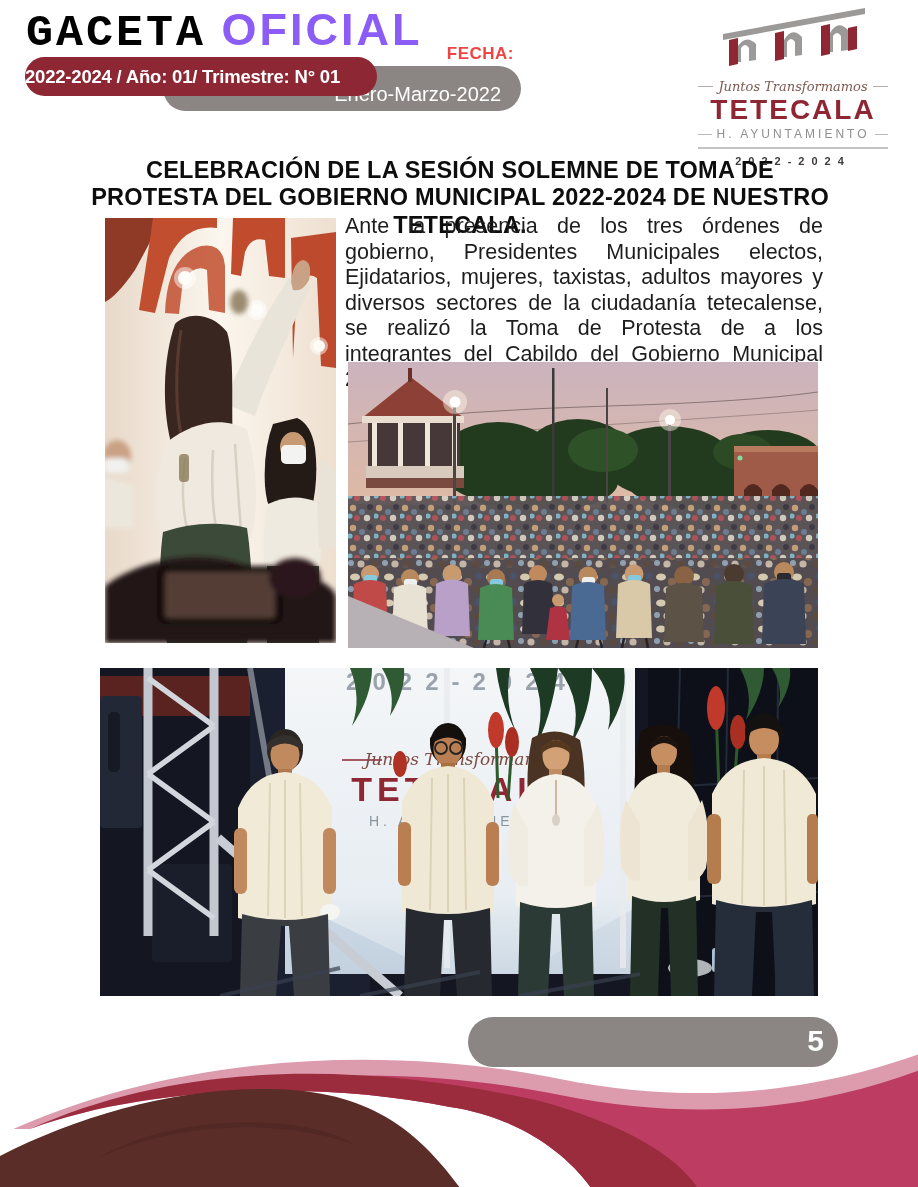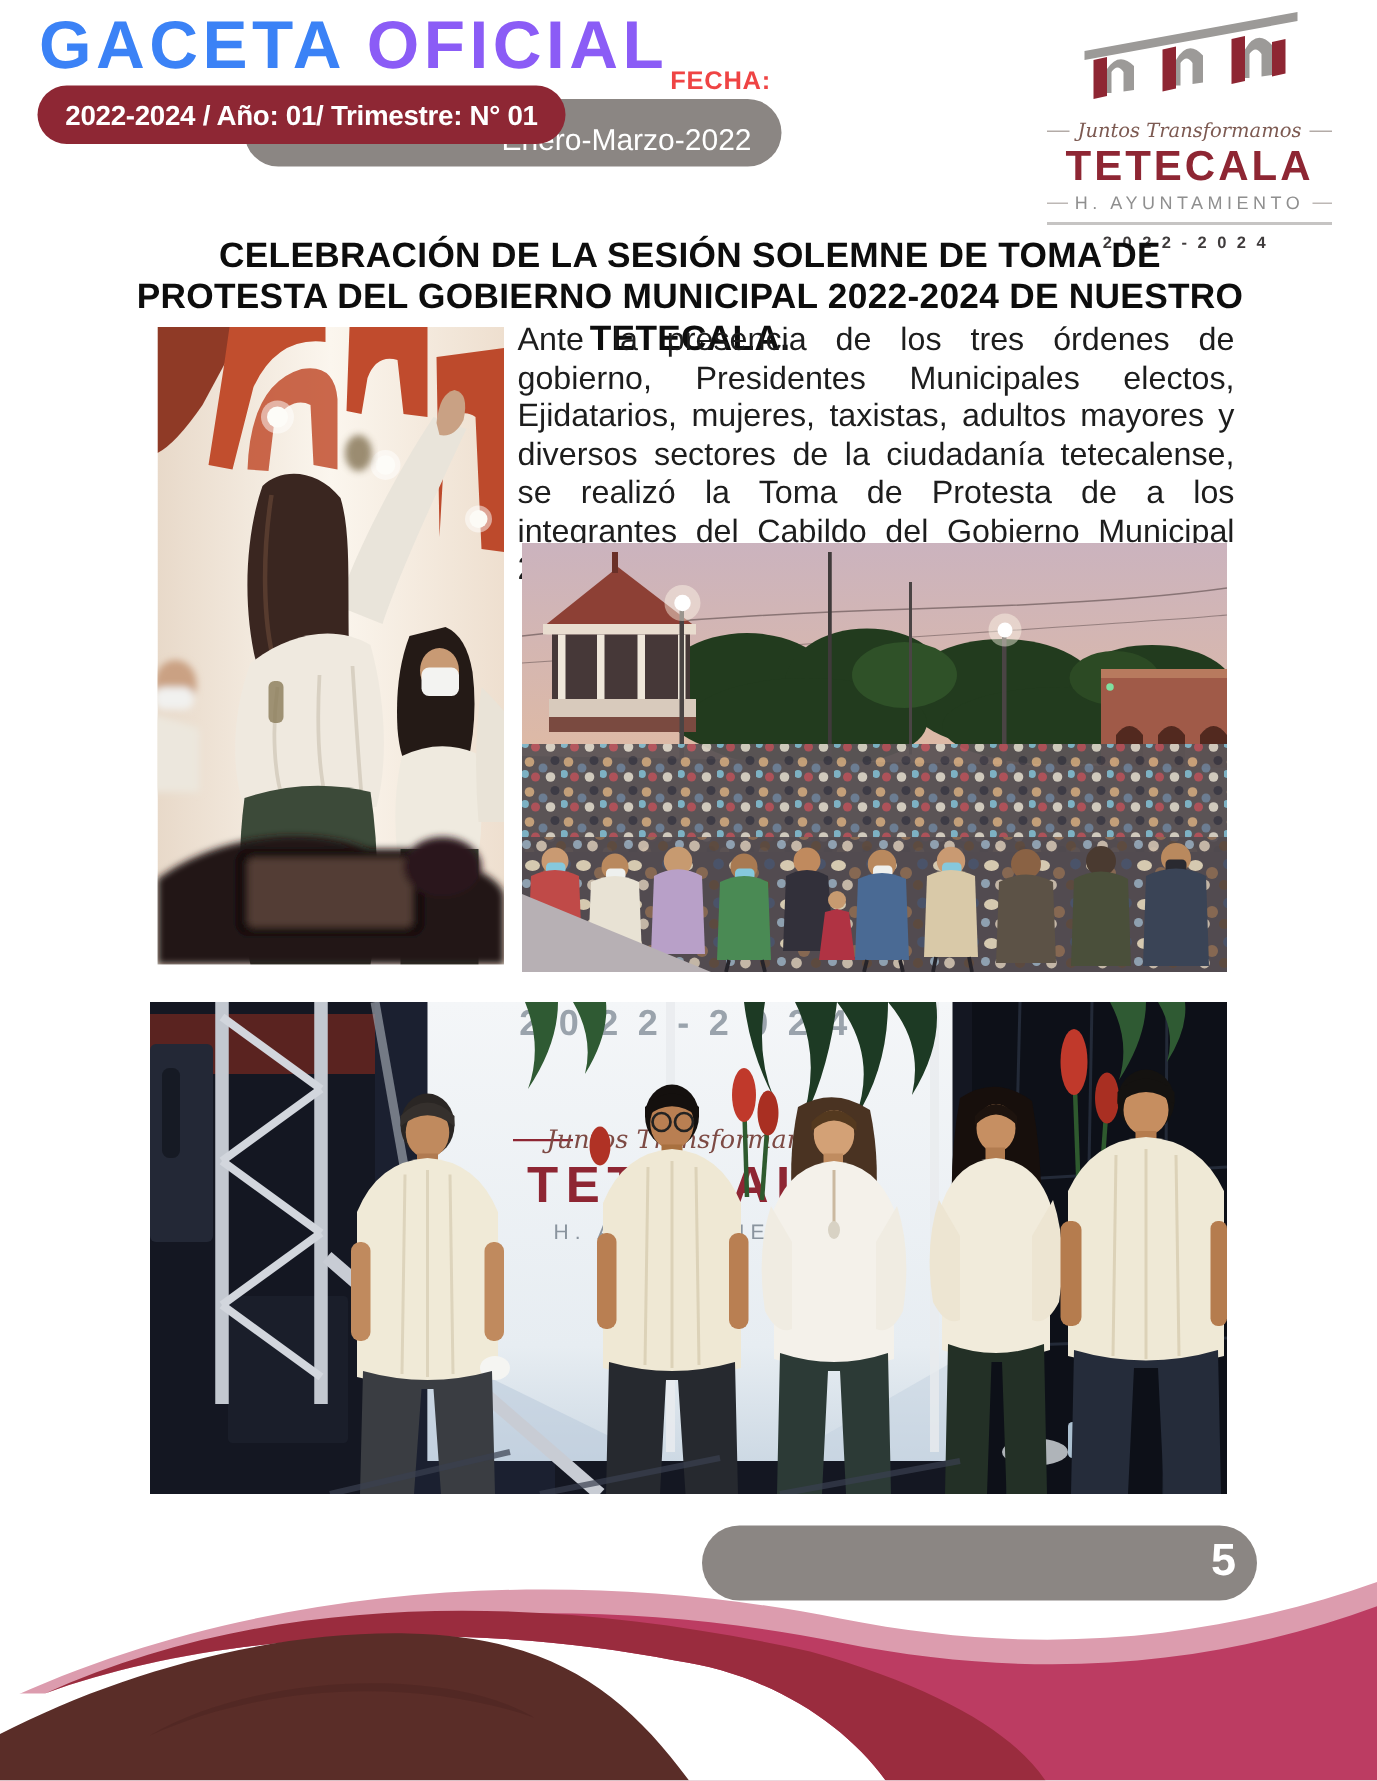--- a/index.html
+++ b/index.html
@@ -2,28 +2,28 @@
 <html><head>
 <meta charset="utf-8">
 <style>
   html,body{margin:0;padding:0;background:#e8e8e8;}
   .page{position:relative;width:918px;height:1187px;background:#ffffff;overflow:hidden;
         font-family:"Liberation Sans",sans-serif;margin:0 auto;}
   .abs{position:absolute;}
 
   
   .masthead{left:26px;top:4px;font-size:45px;font-weight:bold;letter-spacing:3px;white-space:nowrap;}
-  .masthead .t1{color:#3b82f6;}
+  .masthead .t1{color:#000000;font-family:Liberation Mono, monospace;}
   .masthead .t2{color:#8b5cf6;}
   .pill{border-radius:25px;color:#fff;font-weight:bold;}
   .pill-gray-date{left:163px;top:66px;width:358px;height:45px;background:#8B8683;border-radius:23px;
       display:flex;align-items:flex-end;justify-content:flex-end;padding:0 20px 5px 0;box-sizing:border-box;
       font-size:20px;font-weight:normal;color:#fff;}
   .pill-maroon-ed{left:25px;top:57px;width:352px;height:39px;background:#8E2734;border-radius:20px;
-      line-height:39px;text-align:center;font-size:18.5px;letter-spacing:-0.2px;}
+      line-height:39px;text-align:left;font-size:18.5px;letter-spacing:-0.2px;}
   .fecha{left:398px;top:44px;width:116px;text-align:right;font-size:17px;font-weight:800;color:#ef4444;letter-spacing:0.5px;}
 
   
   .logo{left:698px;top:2px;width:190px;text-align:center;color:#8E2633;}
   .logo .srow{display:flex;align-items:center;gap:5px;margin-top:1px;}
   .logo .srow .ln{flex:1;height:1px;background:#b3aba7;}
   .logo .slogan{font-family:"DejaVu Serif",serif;font-style:italic;font-size:13px;color:#7d5a52;white-space:nowrap;}
   .logo .name{font-size:28px;font-weight:800;letter-spacing:2px;color:#8E2633;margin-top:0px;}
   .logo .subrow{display:flex;align-items:center;gap:5px;margin-top:1px;}
   .logo .subrow .ln{flex:1;height:1px;background:#bdb8b5;}

